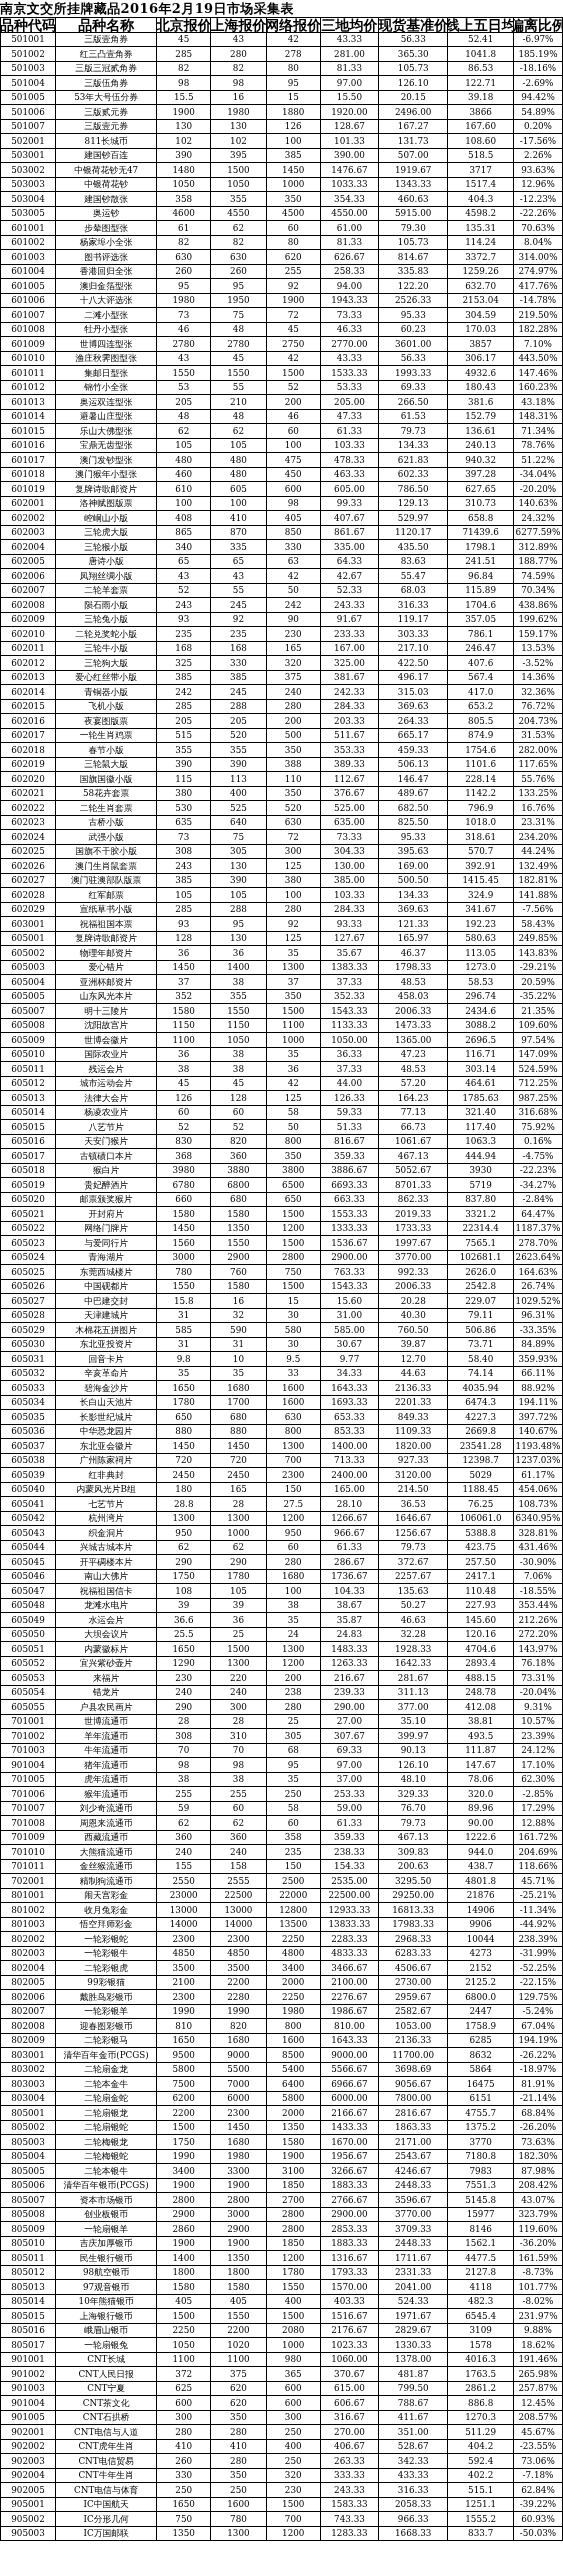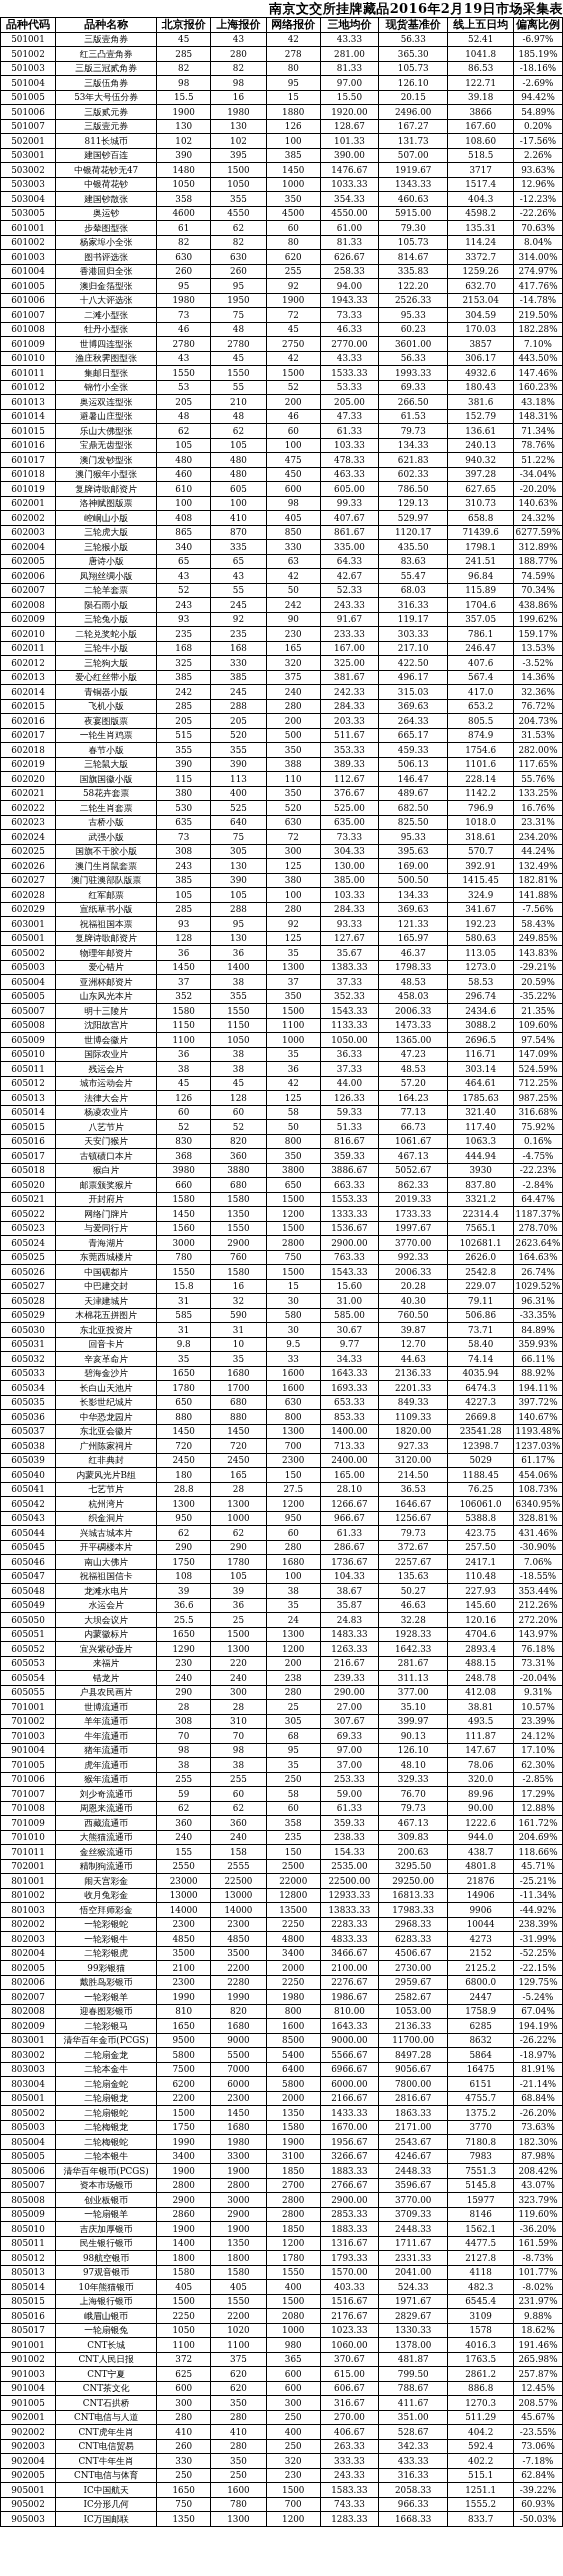--- a/index.html
+++ b/index.html
@@ -1,27 +1,27 @@
 <!DOCTYPE html>
 <html style="font-size:12.2px"><head>
 <meta charset="utf-8">
 <style>
   html,body{margin:0;padding:0;background:#fff;}
   body{width:563px;font-family:"DejaVu Sans","Liberation Sans",sans-serif;color:#000;}
   .page{width:563px;}
-  .title{width:100%;height:17px;line-height:17px;text-align:right;font-weight:bold;
+  .title{width:100%;height:17px;line-height:17px;text-align:left;font-weight:bold;
          font-size:13px;letter-spacing:0.4px;font-family:"DejaVu Serif","Liberation Serif",serif;}
   .grid{border-top:0.8px solid #000;border-left:0.8px solid #000;}
   .row{display:grid;grid-template-columns:9.8% 18% 9.6% 9.9% 9.6% 10.4% 12.3% 11.7% 8.7%;
        height:14.5px;}
   .cell{border-right:0.8px solid #000;border-bottom:0.8px solid #000;
         display:flex;align-items:center;justify-content:center;
         font-size:8.8px;line-height:14.5px;white-space:nowrap;overflow:hidden;
         font-family:"DejaVu Serif","Liberation Serif",serif;}
-  .hdr .cell{font-weight:bold;font-size:11px;}
+  .hdr .cell{font-weight:bold;font-size:14px;}
 </style>
 </head>
 <body>
 
 <div class="page">
   <div class="title">南京文交所挂牌藏品2016年2月19日市场采集表</div>
   <div class="grid">
     <div class="row hdr">
       <div class="cell">品种代码</div>
       <div class="cell">品种名称</div>
@@ -897,20 +897,31 @@
           <div class="cell">猴白片</div>
           <div class="cell">3980</div>
           <div class="cell">3880</div>
           <div class="cell">3800</div>
           <div class="cell">3886.67</div>
           <div class="cell">5052.67</div>
           <div class="cell">3930</div>
           <div class="cell">-22.23%</div>
         </div>
         <div class="row">
+          <div class="cell">605019</div>
+          <div class="cell">贵妃醉酒片</div>
+          <div class="cell">6780</div>
+          <div class="cell">6800</div>
+          <div class="cell">6500</div>
+          <div class="cell">6693.33</div>
+          <div class="cell">8701.33</div>
+          <div class="cell">5719</div>
+          <div class="cell">-34.27%</div>
+        </div>
+        <div class="row">
           <div class="cell">605020</div>
           <div class="cell">邮票颁奖猴片</div>
           <div class="cell">660</div>
           <div class="cell">680</div>
           <div class="cell">650</div>
           <div class="cell">663.33</div>
           <div class="cell">862.33</div>
           <div class="cell">837.80</div>
           <div class="cell">-2.84%</div>
         </div>
@@ -1563,21 +1574,21 @@
           <div class="cell">8632</div>
           <div class="cell">-26.22%</div>
         </div>
         <div class="row">
           <div class="cell">803002</div>
           <div class="cell">二轮扇金龙</div>
           <div class="cell">5800</div>
           <div class="cell">5500</div>
           <div class="cell">5400</div>
           <div class="cell">5566.67</div>
-          <div class="cell">8497.28</div>
+          <div class="cell">3698.69</div>
           <div class="cell">5864</div>
           <div class="cell">-18.97%</div>
         </div>
         <div class="row">
           <div class="cell">803003</div>
           <div class="cell">二轮本金牛</div>
           <div class="cell">7500</div>
           <div class="cell">7000</div>
           <div class="cell">6400</div>
           <div class="cell">6966.67</div>

